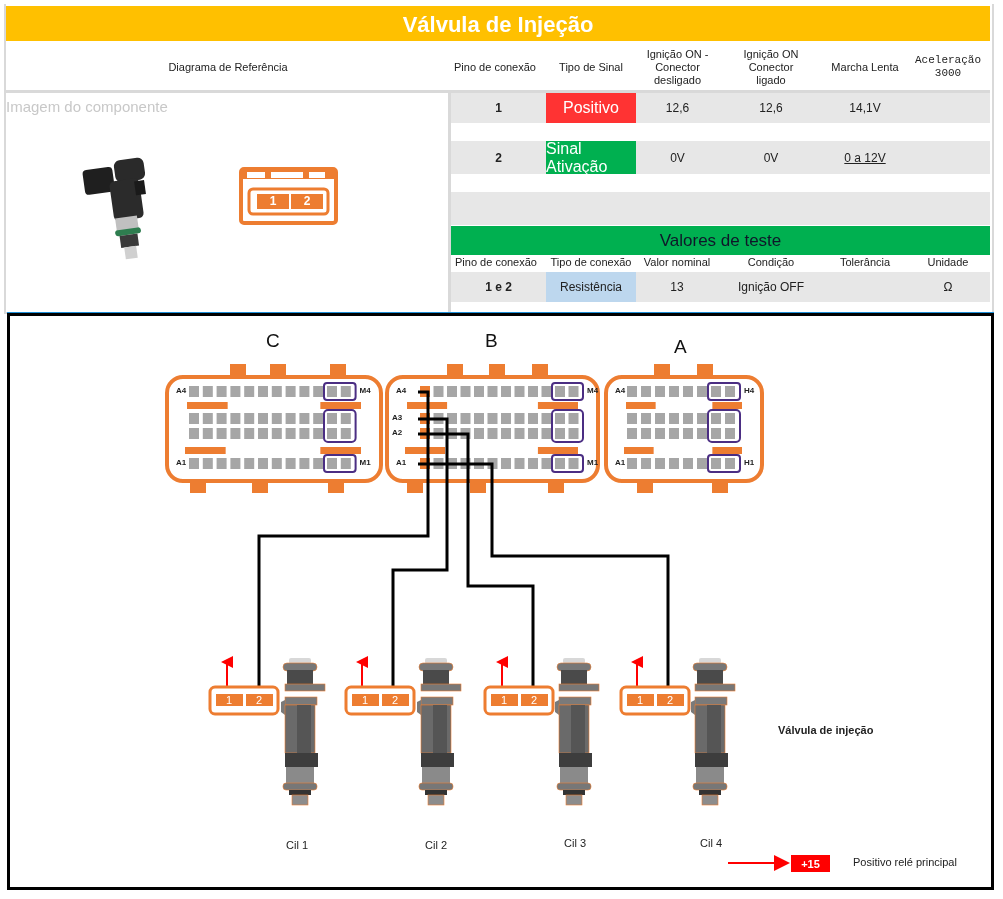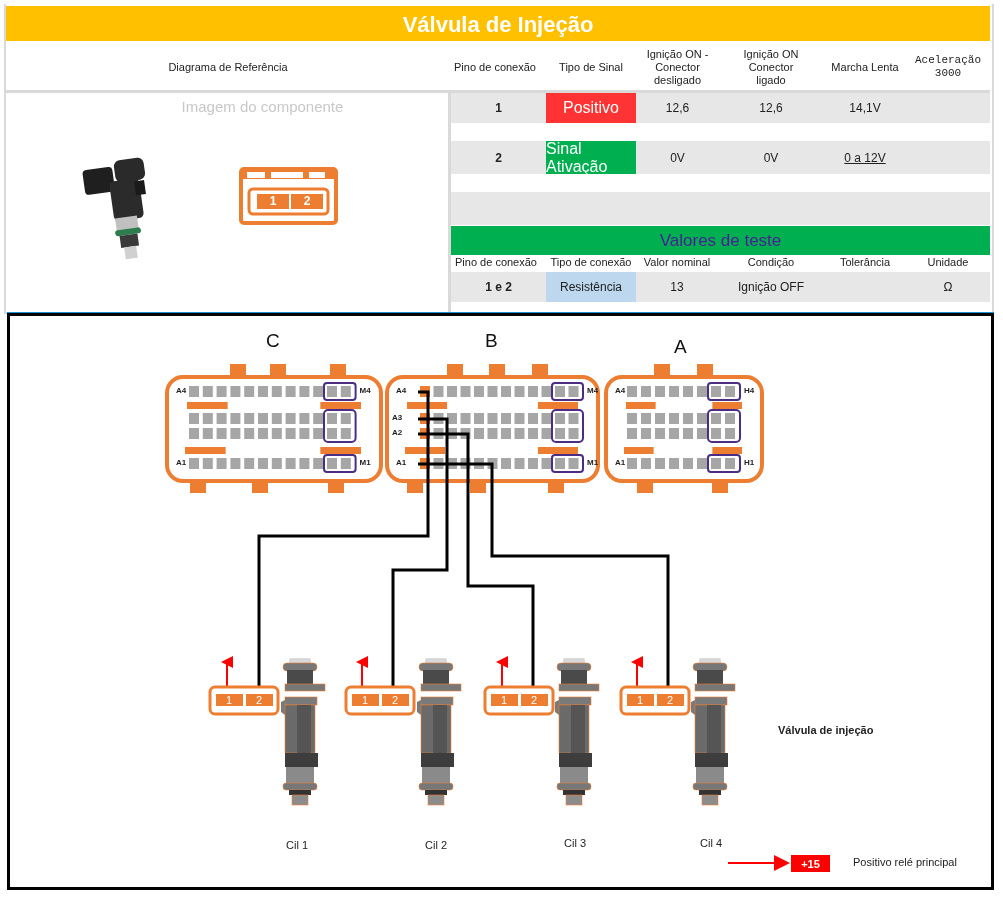--- a/index.html
+++ b/index.html
@@ -7,30 +7,30 @@
   .abs { position:absolute; }
 
   
   #title-bar { left:6px; top:6px; width:984px; height:35px; background:#ffc000; color:#fff; font-weight:bold; font-size:22px; text-align:center; line-height:37px; font-family:"Liberation Sans", sans-serif; }
   #outer-top { left:4px; top:4px; width:990px; height:310px; border:2px solid #d9d9d9; border-top:none; box-sizing:border-box; }
 
   .hdr { top:44px; height:46px; font-size:11px; text-align:center; color:#222; display:flex; align-items:center; justify-content:center; line-height:13px; }
   .hdr-sep { left:6px; top:90px; width:984px; height:3px; background:#d9d9d9; }
 
   
-  #img-label { left:6px; top:98px; width:513px; text-align:center; font-size:15px; color:#c8c8c8; }
+  #img-label { left:6px; top:98px; width:513px; font-size:15px; color:#c8c8c8; }
   #left-divider { left:448px; top:93px; width:3px; height:220px; background:#d9d9d9; }
 
   
   .row-grey { left:451px; width:539px; background:#e7e7e7; }
   .cell { position:absolute; display:flex; align-items:center; justify-content:center; font-size:12px; color:#222; }
   .badge { position:absolute; display:flex; align-items:center; justify-content:center; color:#fff; font-size:16px; }
 
   
-  #tv-title { left:451px; top:226px; width:539px; height:29px; background:#00b050; color:#4c1d95; font-size:17px; text-align:center; line-height:29px; }
+  #tv-title { left:451px; top:226px; width:539px; height:29px; background:#00b050; color:#0f172a; font-size:17px; text-align:center; line-height:29px; }
   .tvh { top:256px; height:15px; font-size:11px; color:#222; text-align:center; }
 
   
   #diagram-box { left:7px; top:313px; width:987px; height:577px; border:3px solid #000; box-sizing:border-box; }
   #blue-line { left:7px; top:312px; width:987px; height:2px; background:#1e90d8; }
 
   .conn-letter { font-size:19px; color:#111; }
   .cil-label { font-size:11px; color:#222; }
   .legend-text { font-size:11px; color:#222; }
 </style>

